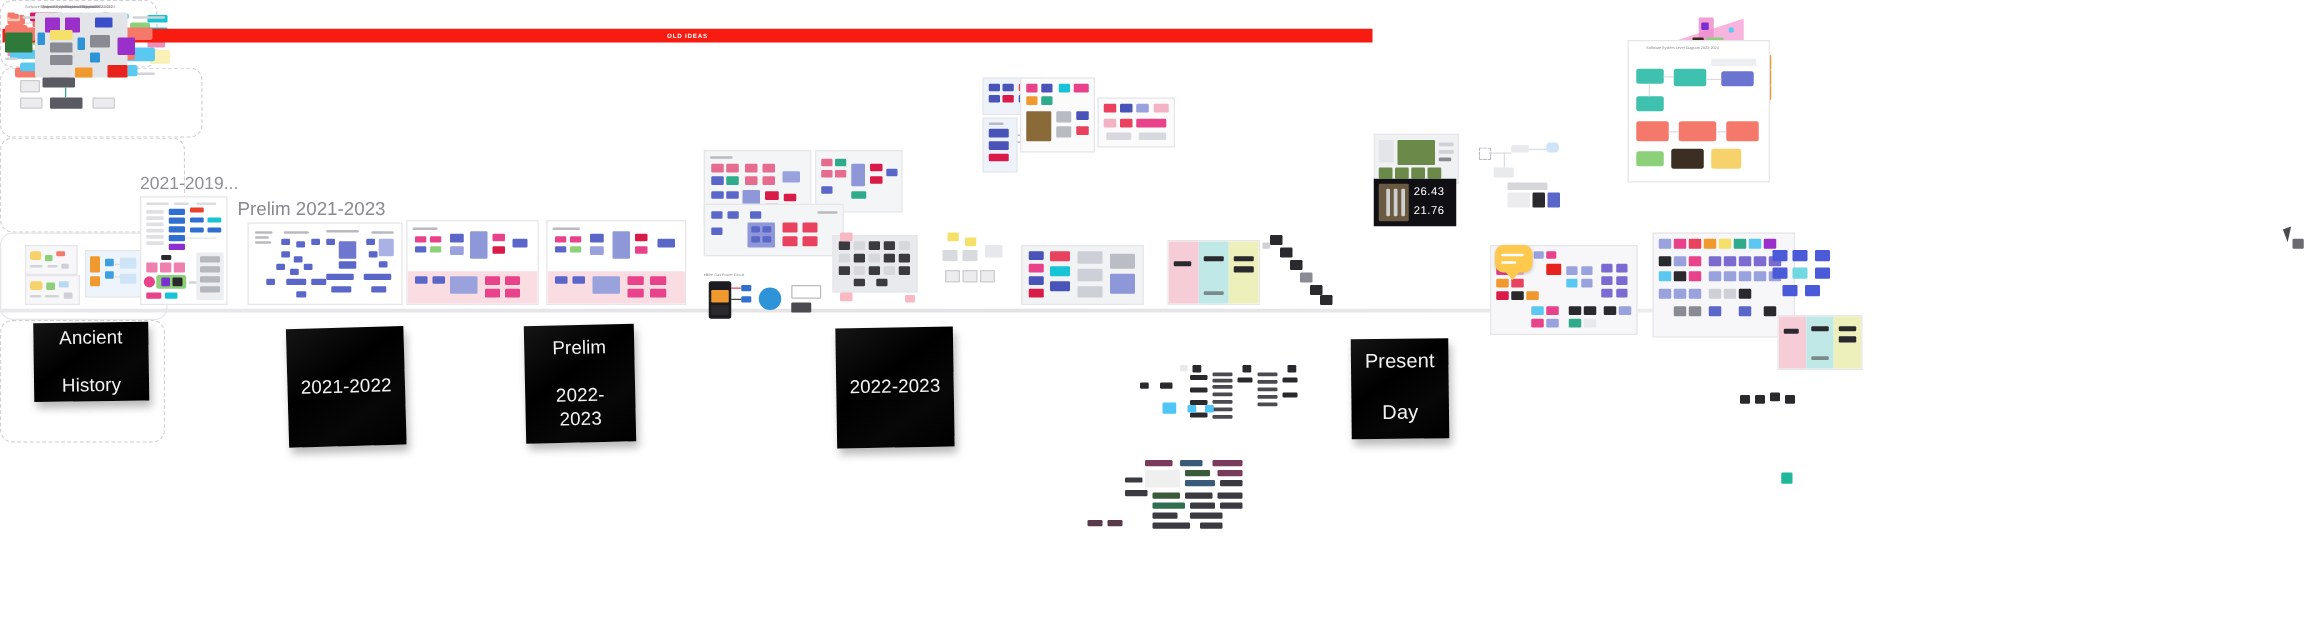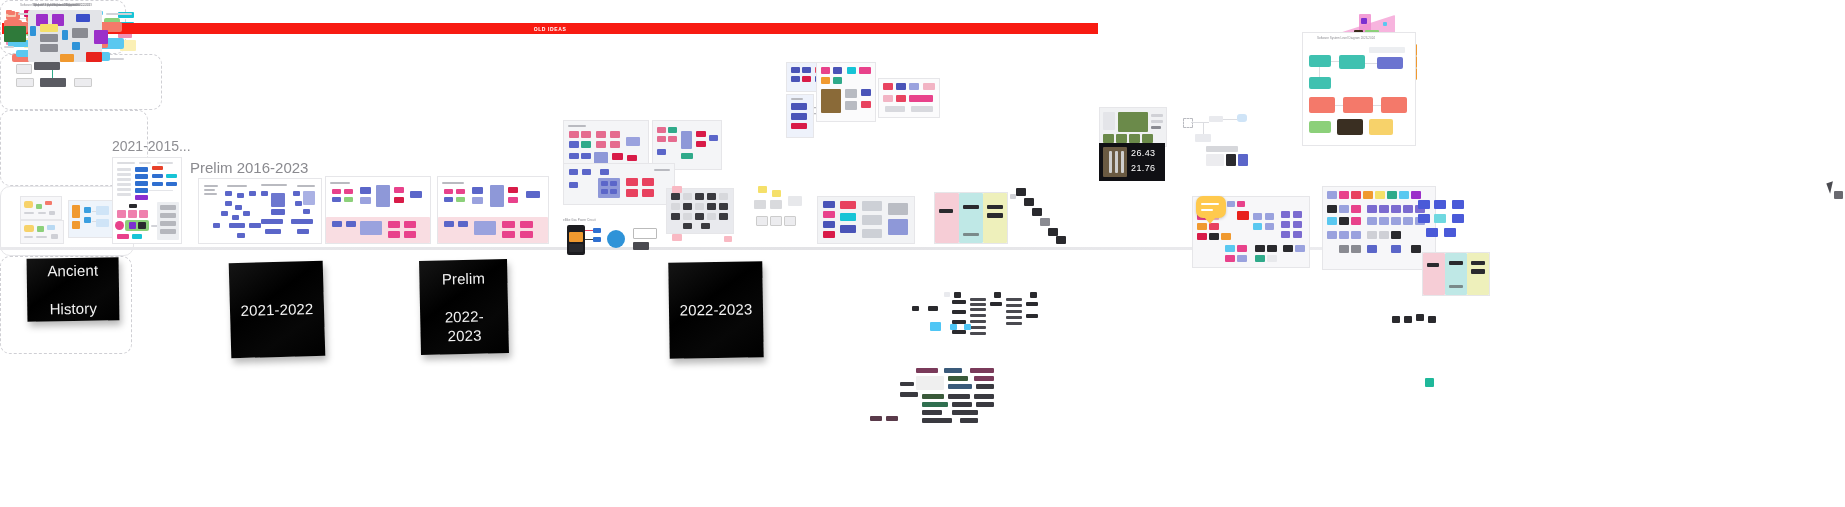--- a/index.html
+++ b/index.html
@@ -67,22 +67,22 @@
     border-left:7px solid #4b4b50;border-bottom:11px solid transparent;
     transform:rotate(-20deg);}
 </style>
 </head>
 <body>
 
 <div id="canvas">
 
   <div class="timeline-axis"></div>
 
-  <div class="frame-label" style="left:112px;top:138px;font-size:14px;">2021-2015...</div>
-  <div class="frame-label big" style="left:190px;top:159px;">Prelim 2016-2023</div>
+  <div class="frame-label" style="left:112px;top:138px;font-size:14px;">2021-2019...</div>
+  <div class="frame-label big" style="left:190px;top:159px;">Prelim 2021-2023</div>
   <div class="frame-label ghost" style="left:807px;top:104px;">Frame 1</div>
 
   <div class="abs" style="left:20px;top:196px;width:92px;height:46px;">
     <div class="frame" style="left:0;top:0;width:40px;height:22px;background:#f7f7f9;">
       <div class="b" style="left:3px;top:4px;width:9px;height:7px;background:#f7d26a;border-radius:2px;"></div>
       <div class="b" style="left:15px;top:7px;width:6px;height:5px;background:#8cd07a;border-radius:1px;"></div>
       <div class="b" style="left:24px;top:4px;width:7px;height:4px;background:#f4796a;border-radius:1px;"></div>
       <div class="bl" style="left:3px;top:15px;width:10px;"></div>
       <div class="bl" style="left:17px;top:15px;width:8px;"></div>
       <div class="b" style="left:28px;top:14px;width:6px;height:4px;background:#cfd0d6;"></div>
@@ -772,19 +772,25 @@
     <span>
       <span>Prelim</span><br>
       <span>2022-2023</span>
     </span>
   </div>
 
   <div class="sticky" style="left:669px;top:262px;width:94px;height:96px;transform:rotate(-0.9deg);font-size:15px;">
     <span>2022-2023</span>
   </div>
 
+  <div class="sticky" style="left:1081px;top:271px;width:78px;height:80px;transform:rotate(-0.6deg);font-size:16px;">
+    <span>
+      <span>Present</span><br>
+      <span>Day</span>
+    </span>
+  </div>
 
   <div class="abs" style="left:1826px;top:182px;width:18px;height:22px;">
     <div class="cursor" style="left:2px;top:0;"></div>
     <div class="b" style="left:8px;top:9px;width:9px;height:8px;background:#6a6a70;border-radius:1px;"></div>
   </div>
 
 </div>
 
 </body></html>

